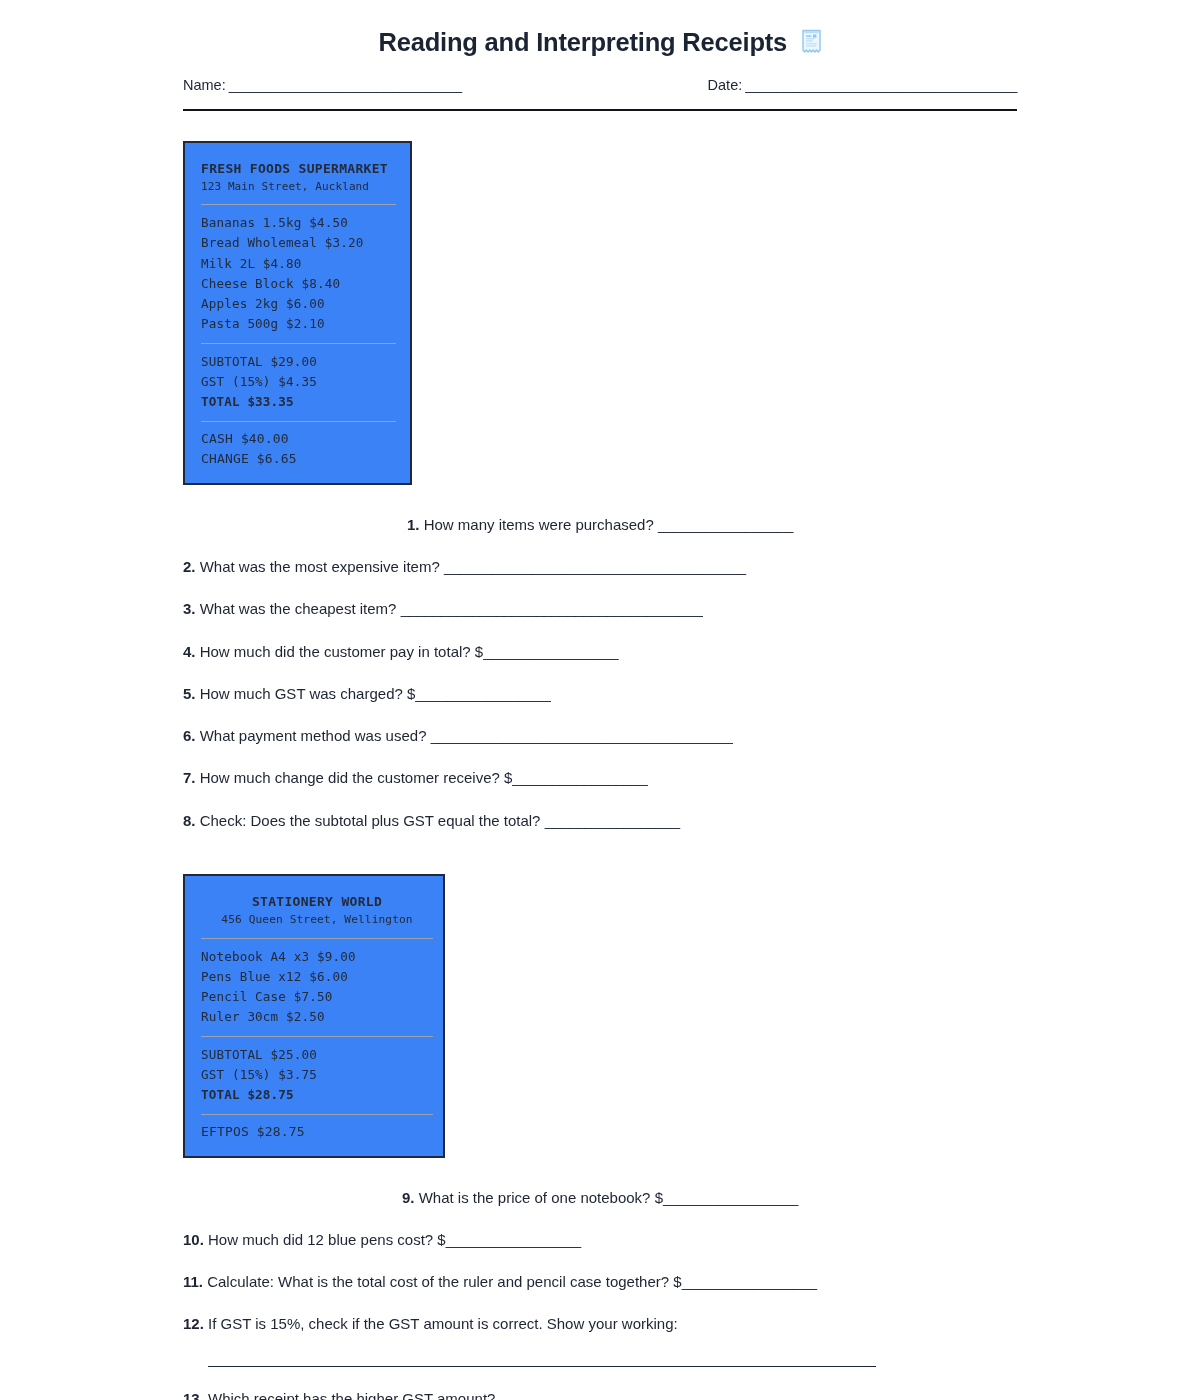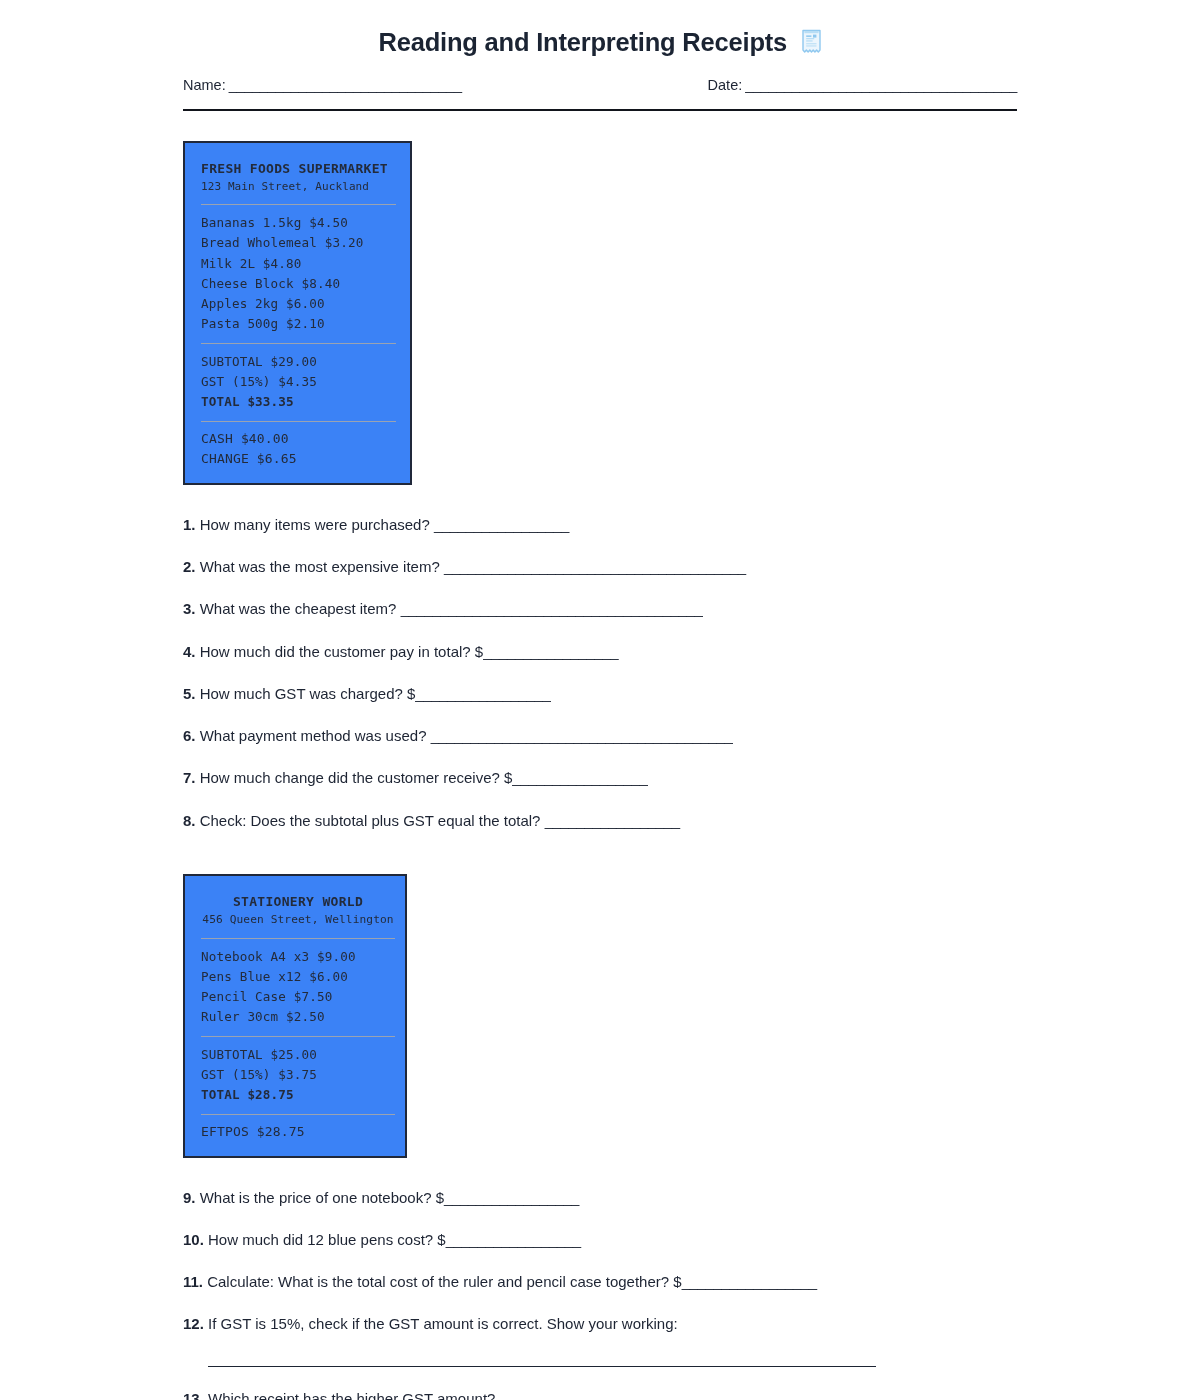--- a/index.html
+++ b/index.html
@@ -82,21 +82,21 @@
     background: #3b82f6;
     font-family: "DejaVu Sans Mono", "Liberation Mono", monospace;
     color: #232b3b;
   }
   .receipt-1 {
     width: 229px;
     margin-top: 30px;
     padding: 17px 14px 14px 16px;
   }
   .receipt-2 {
-    width: 224px;
+    width: 262px;
     margin-top: 43px;
     padding: 17px 10px 14px 16px;
   }
 
   .r-store {
     font-size: 13px;
     font-weight: bold;
     letter-spacing: 0.3px;
     line-height: 1.45;
   }
@@ -129,21 +129,21 @@
 
   
   .questions { width: 834px; margin: 0 auto; }
   .q {
     font-size: 15px;
     line-height: 1.35;
     color: #1d2433;
     margin-top: 22px;
     white-space: normal;
   }
-  .q-first { margin-top: 30px; }
+  .q-first { margin-top: 30px; text-align: center; }
   .q-num { font-weight: bold; }
   .q-text { font-weight: normal; }
   .q-blank {
     letter-spacing: -0.4px;
     font-weight: normal;
   }
   .work-line {
     width: 668px;
     margin: 31px 0 0 25px;
     border-top: 1.6px solid #1d2433;

